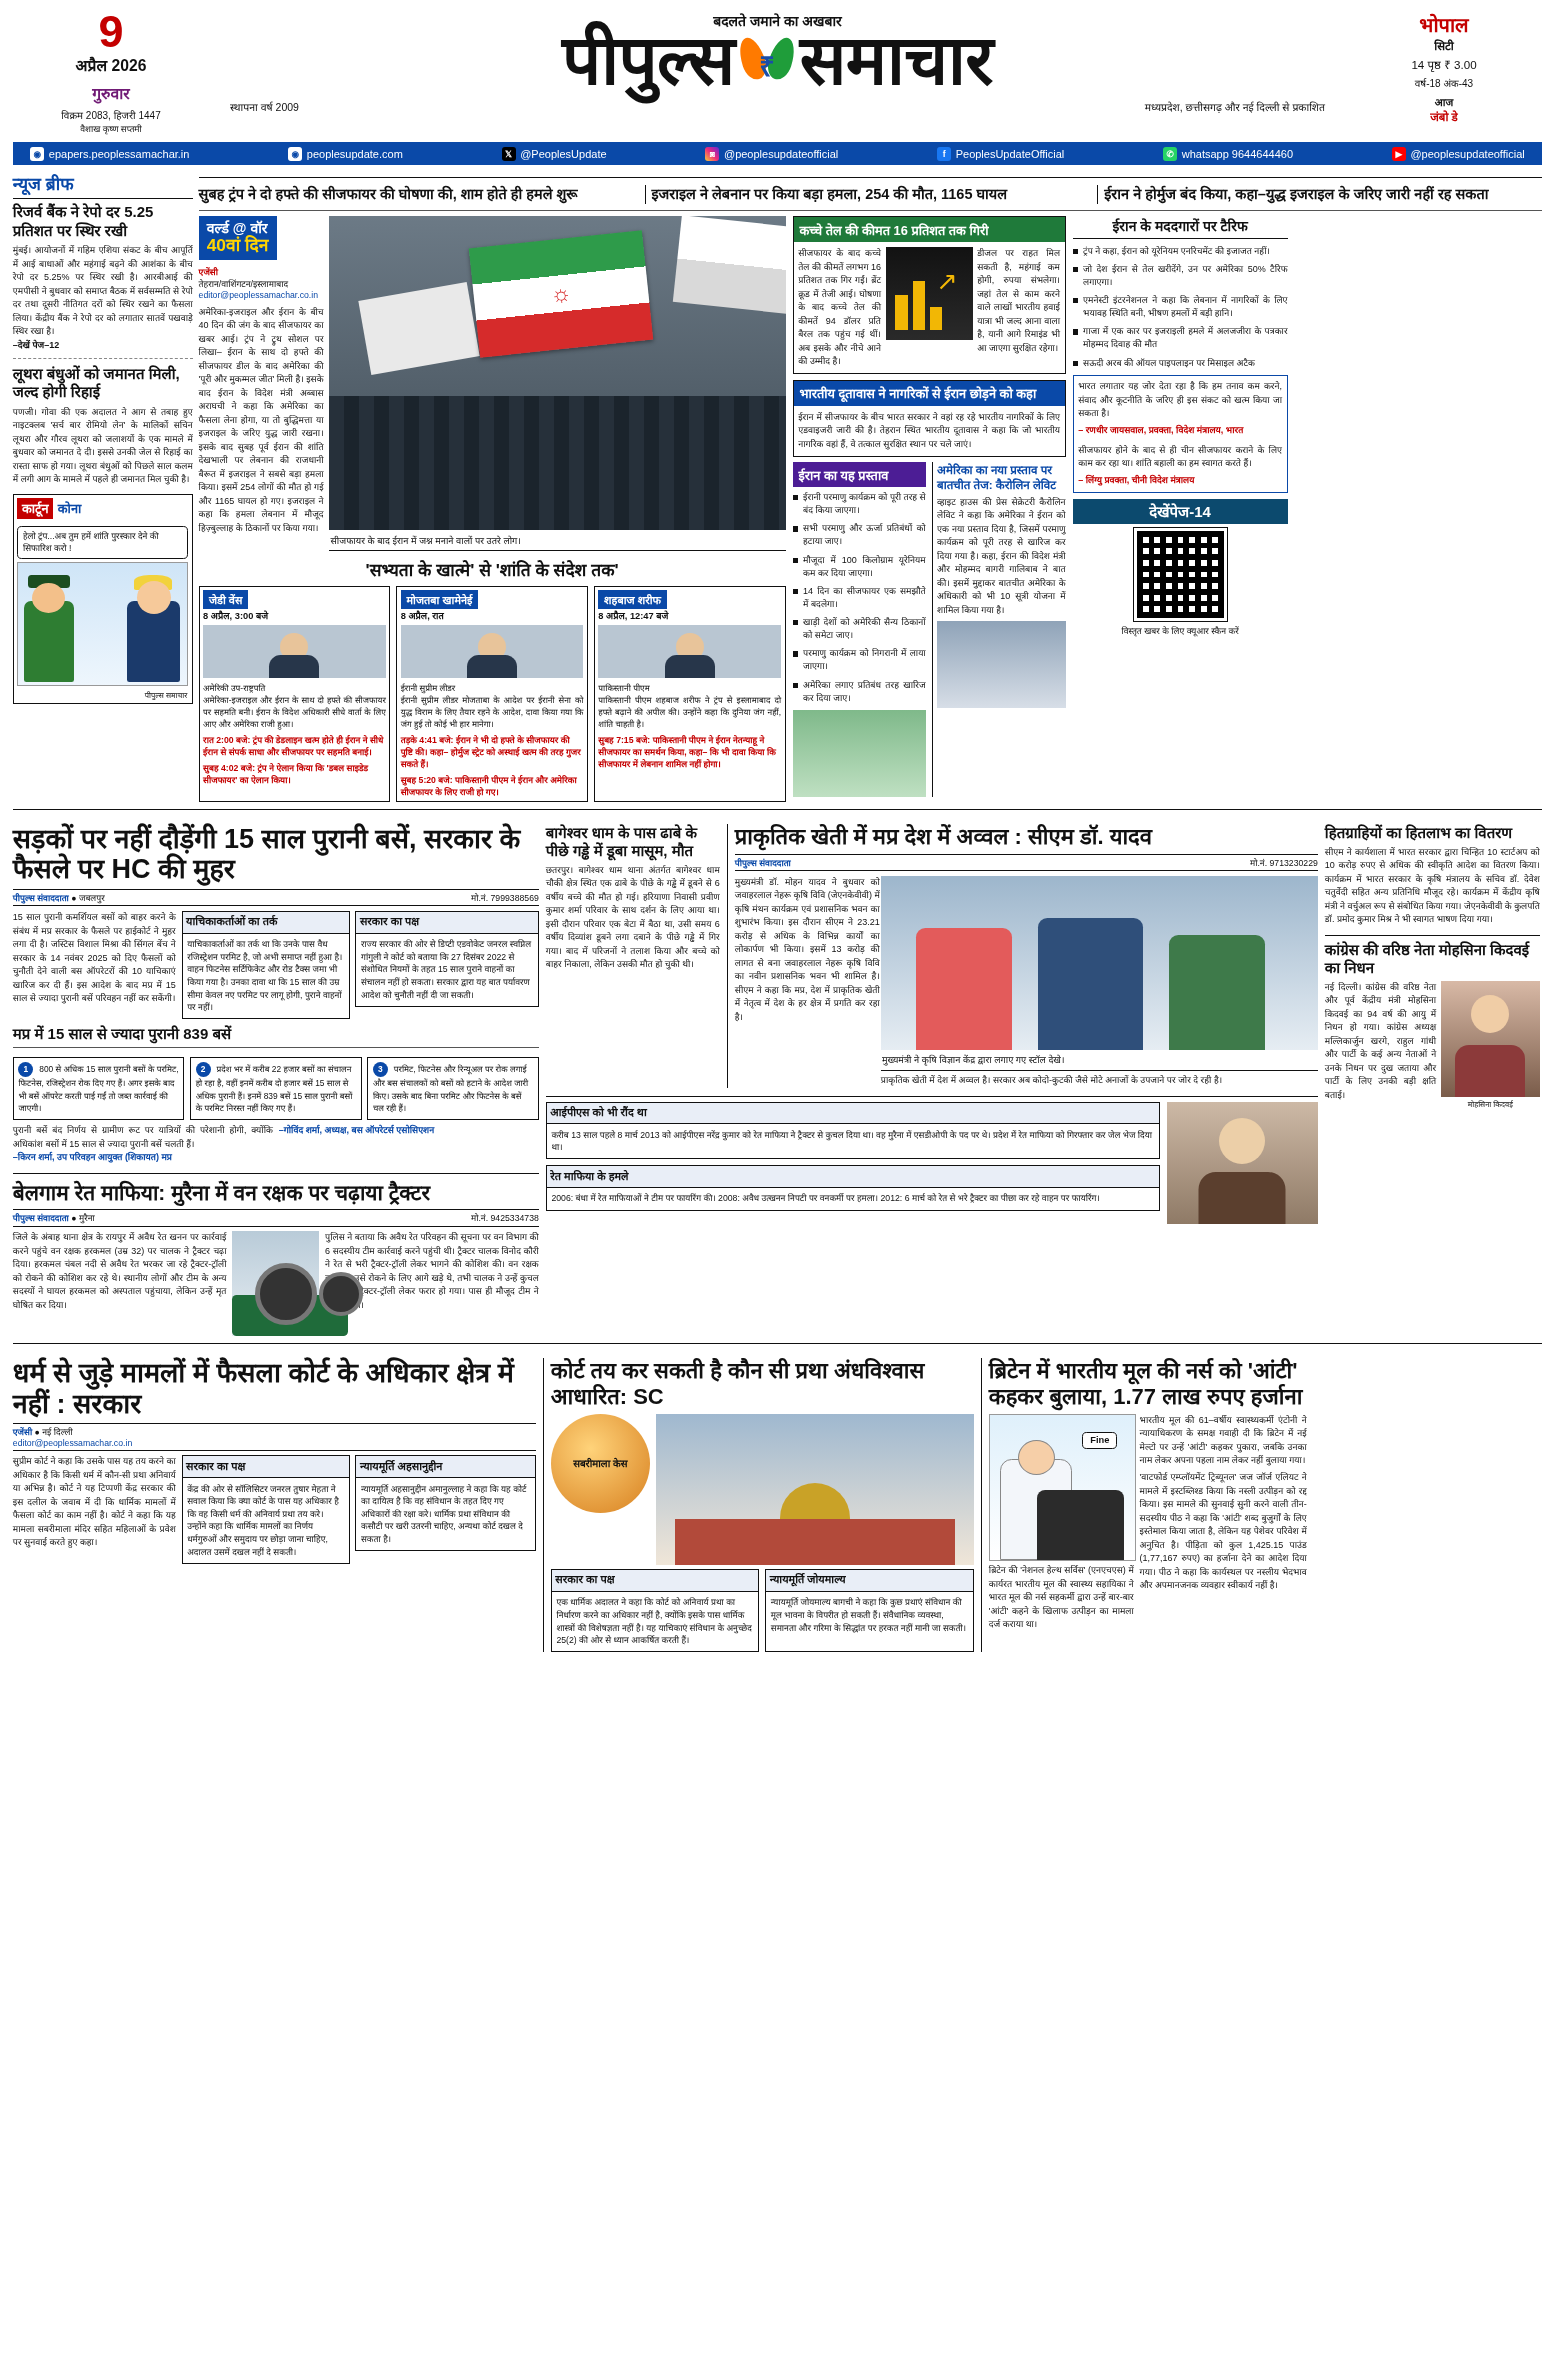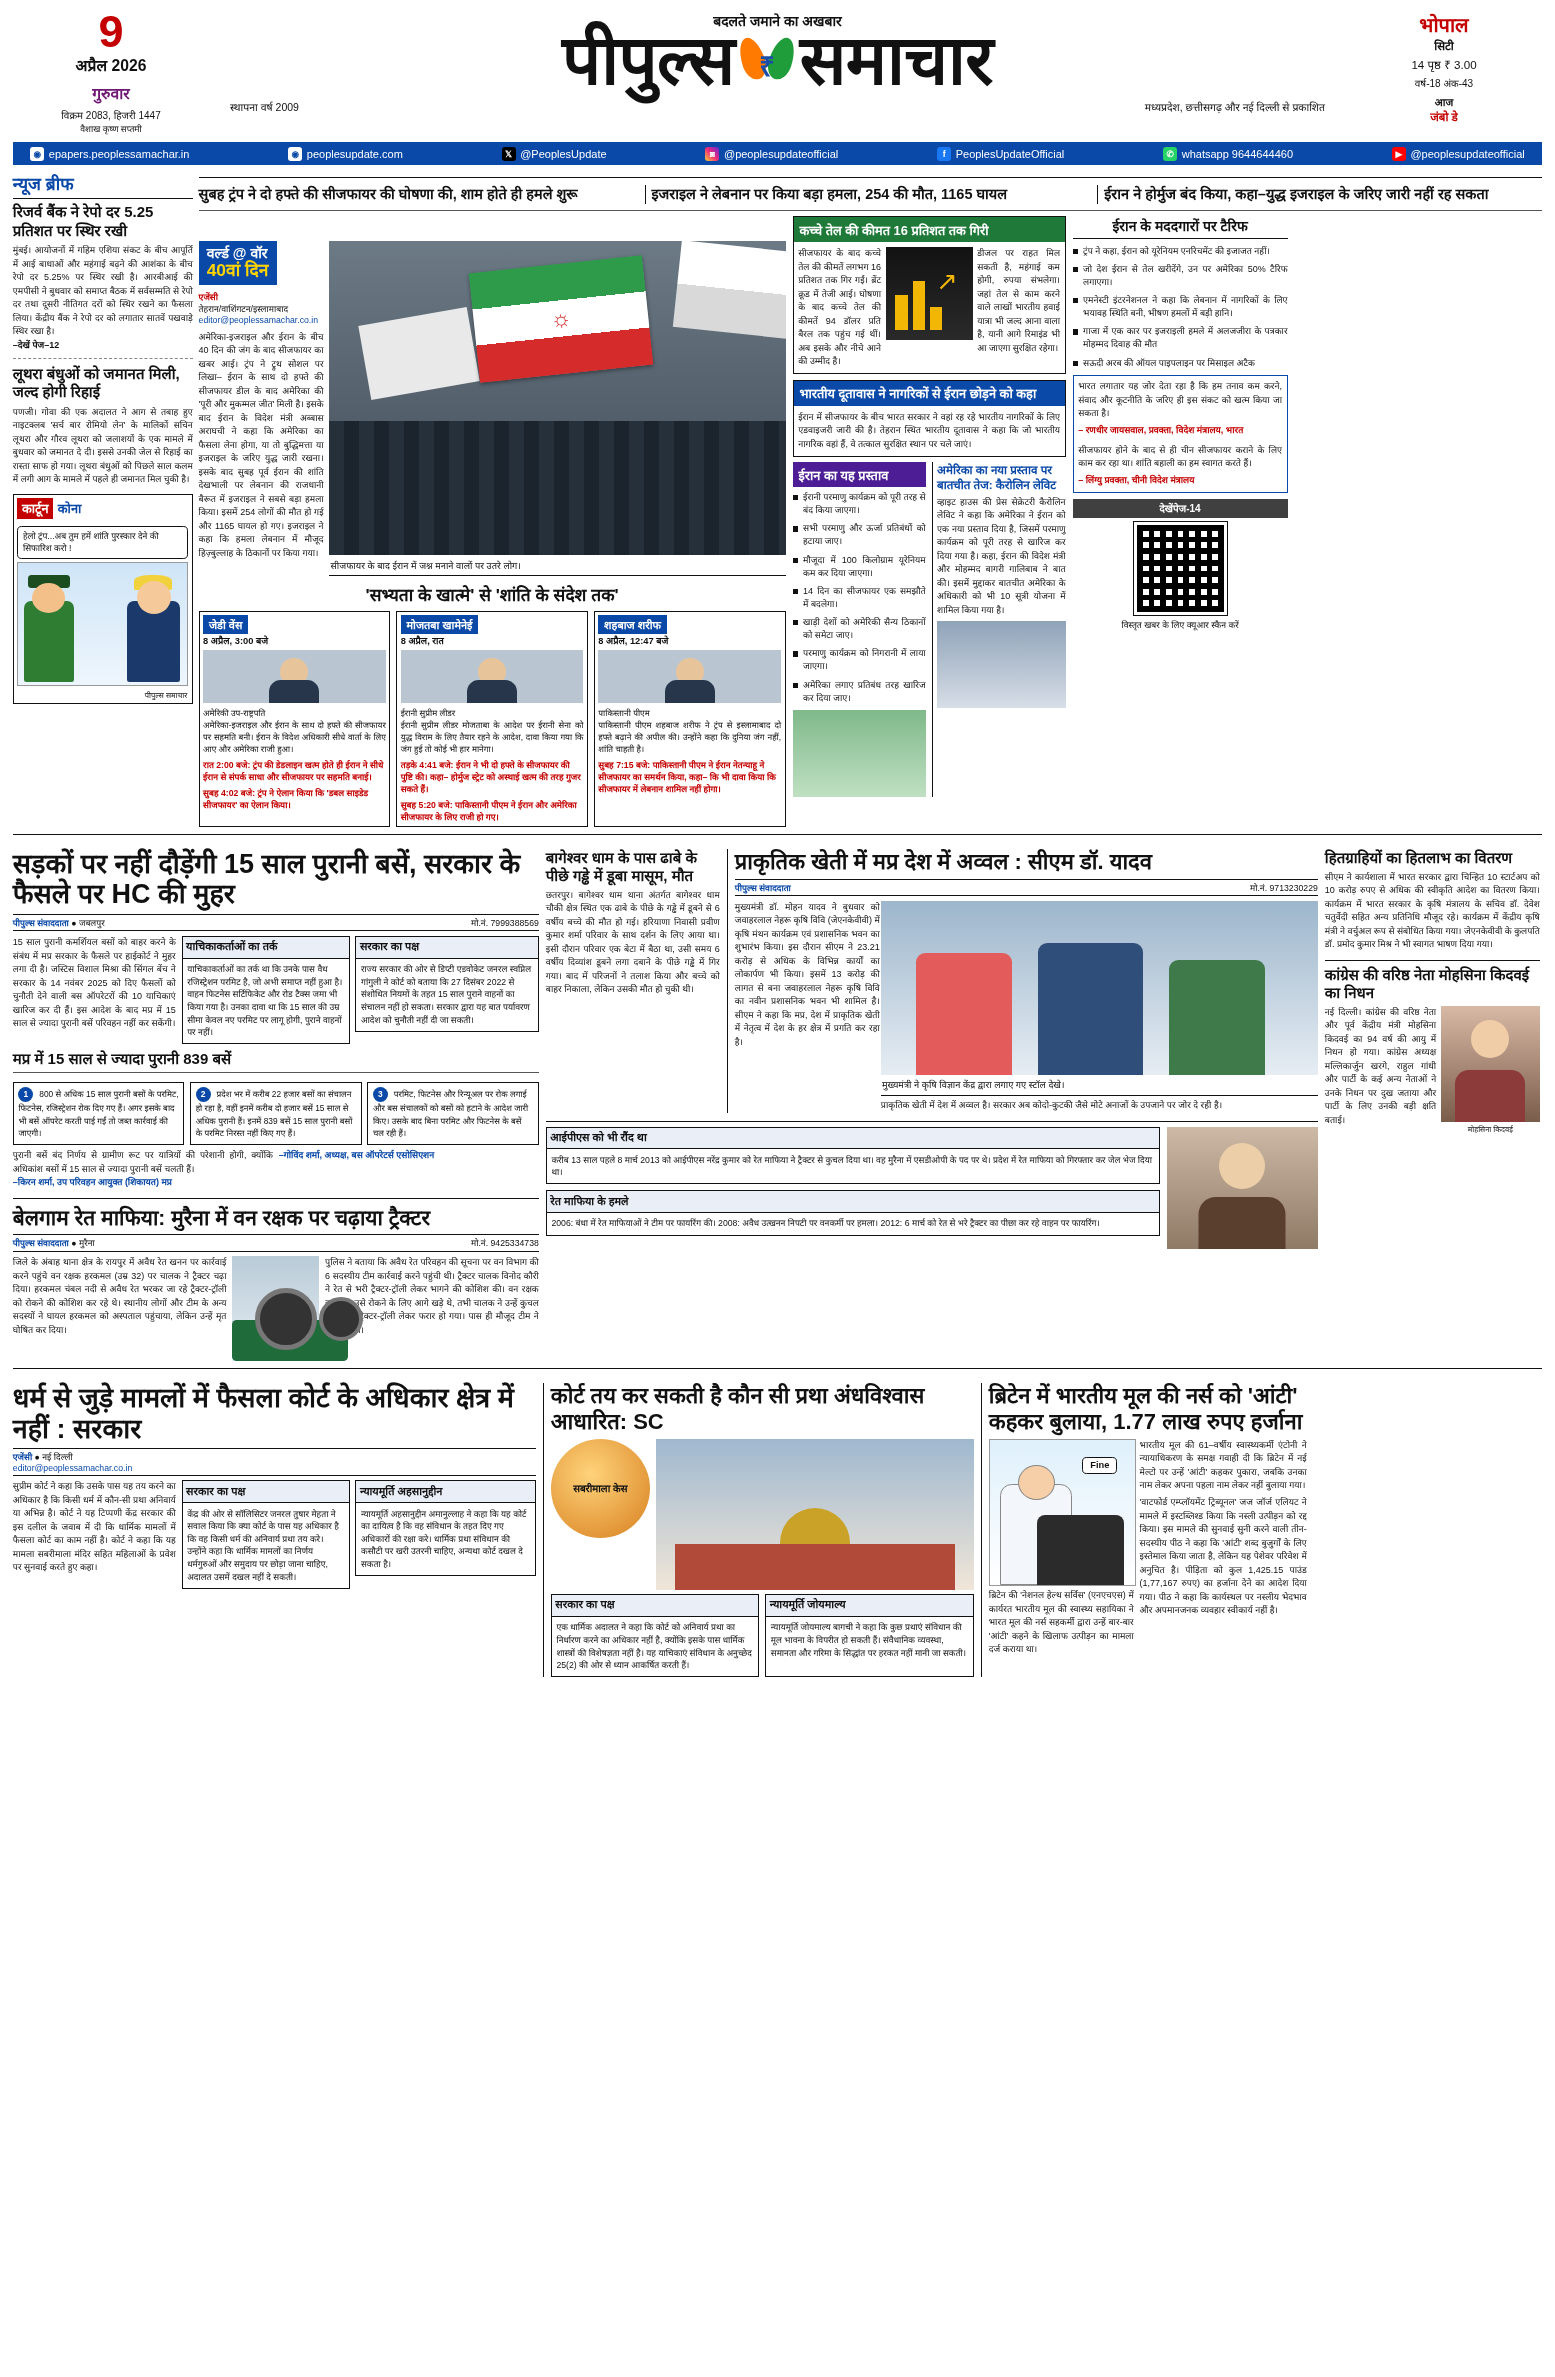--- a/index.html
+++ b/index.html
@@ -287,21 +287,21 @@
       <div class="subhl-row">
         <div class="subhl">सुबह ट्रंप ने दो हफ्ते की सीजफायर की घोषणा की, शाम होते ही हमले शुरू</div>
         <div class="subhl">इजराइल ने लेबनान पर किया बड़ा हमला, 254 की मौत, 1165 घायल</div>
         <div class="subhl">ईरान ने होर्मुज बंद किया, कहा–युद्ध इजराइल के जरिए जारी नहीं रह सकता</div>
       </div>
       <hr class="thin mt10">
 
       <div class="three">
 
         <div class="c1">
-          <div style="display:flex;gap:5.8px;margin-top:25px;">
+          <div style="display:flex;gap:5.8px;">
             <div style="width:125px;">
               <div class="badge-war" style="position:static;display:inline-block;">
                 <span>वर्ल्ड @ वॉर</span><br>
                 <b>40वां दिन</b>
               </div>
               <div class="byline mt10">
                 <div class="ag">एजेंसी</div>
                 <div>तेहरान/वाशिंगटन/इस्लामाबाद</div>
                 <div style="color:#0a49a8">editor@peoplessamachar.co.in</div>
               </div>
@@ -417,21 +417,21 @@
             <li>सऊदी अरब की ऑयल पाइपलाइन पर मिसाइल अटैक</li>
           </ul>
           <div class="bx" style="border-color:#0a49a8;">
             <div class="in">
               <div>भारत लगातार यह जोर देता रहा है कि हम तनाव कम करने, संवाद और कूटनीति के जरिए ही इस संकट को खत्म किया जा सकता है।</div>
               <div class="bold mt6" style="color:#c40000;">– रणधीर जायसवाल, प्रवक्ता, विदेश मंत्रालय, भारत</div>
               <div class="mt10">सीजफायर होने के बाद से ही चीन सीजफायर कराने के लिए काम कर रहा था। शांति बहाली का हम स्वागत करते हैं।</div>
               <div class="bold mt6" style="color:#c40000;">– लिंग्यु प्रवक्ता, चीनी विदेश मंत्रालय</div>
             </div>
           </div>
-          <div class="center bold" style="background:#404040;color:#fff;padding:2.3px;font-size:10px;">देखेंपेज-14</div>
+          <div class="center bold" style="background:#0c4a6e;color:#fff;padding:2.3px;font-size:15px;">देखेंपेज-14</div>
           <div class="qr"></div>
           <div class="qrtxt">विस्तृत खबर के लिए क्यूआर स्कैन करें</div>
         </div>
       </div>
     </div>
   </div>
 
   <div class="sep"></div>
 
   <div class="sec">

